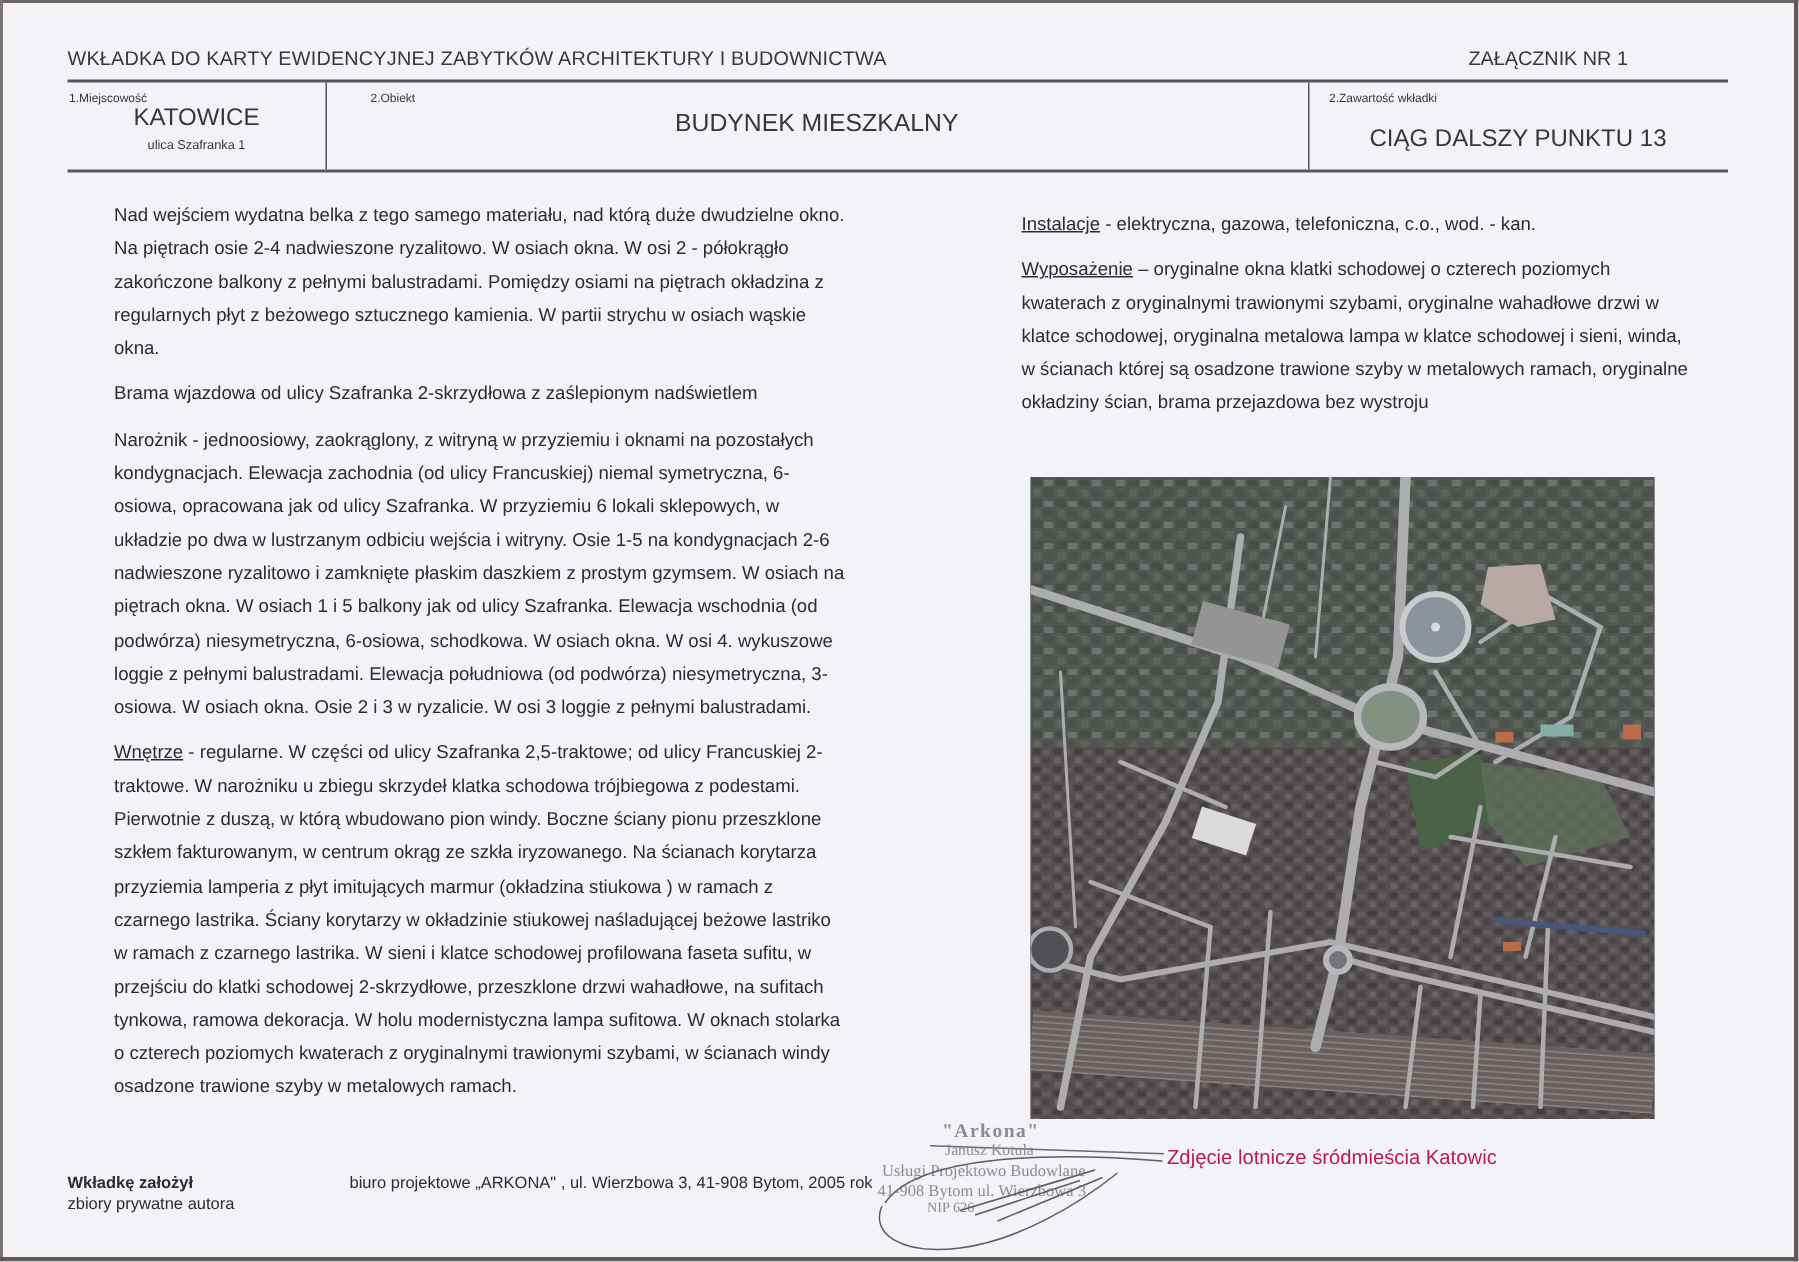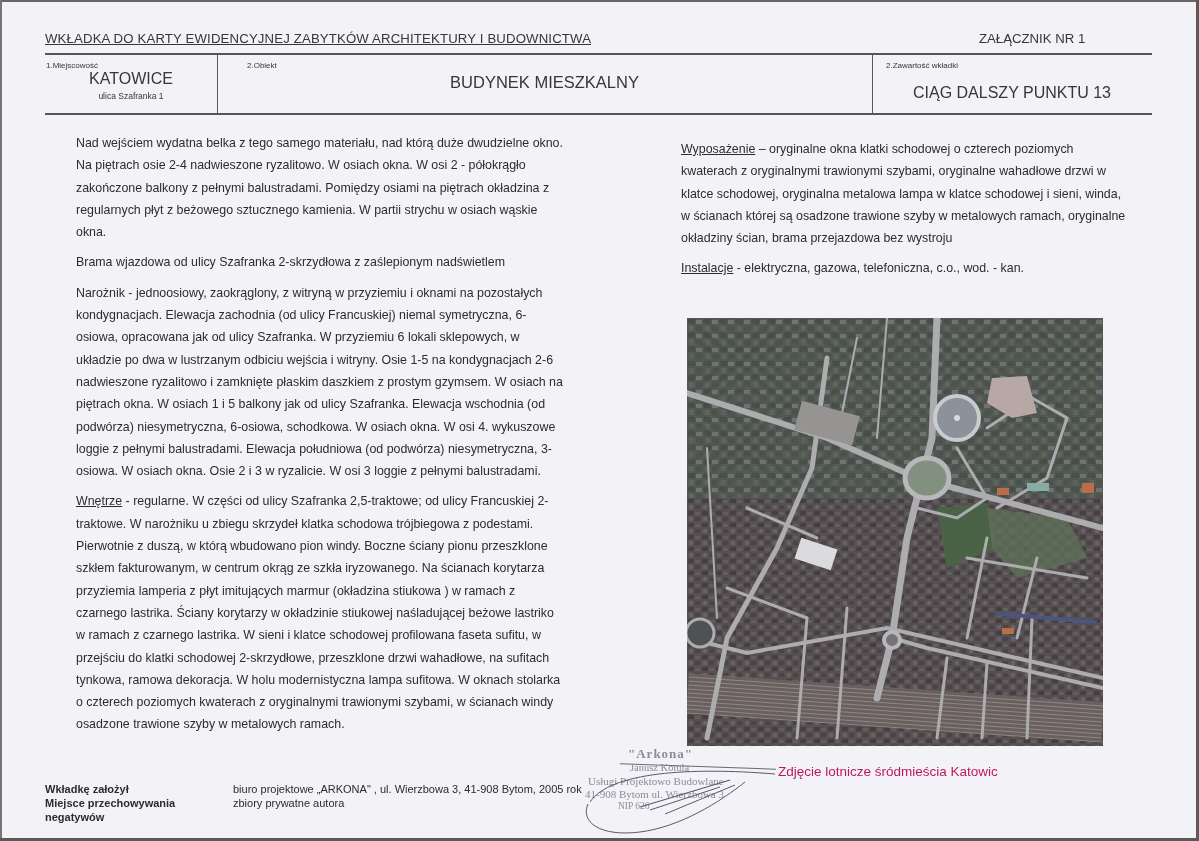--- a/index.html
+++ b/index.html
@@ -6,21 +6,21 @@
   body {
     width:1199px; height:841px; position:relative; overflow:hidden;
     background:#f3f2f7;
     font-family:"Liberation Sans", sans-serif; color:#2e2b2c;
   }
   .scan-edge-top { position:absolute; left:0; top:0; width:1199px; height:2px; background:#6b6665; }
   .scan-edge-bottom { position:absolute; left:0; bottom:0; width:1199px; height:3px; background:#5e5857; }
   .scan-edge-left { position:absolute; left:0; top:0; width:2px; height:841px; background:#7a7473; }
   .scan-edge-right { position:absolute; right:0; top:0; width:3px; height:841px; background:#5e5857; }
 
-  .doc-title { position:absolute; left:45px; top:31px; font-size:13.2px; letter-spacing:0.15px; color:#3a3536;text-decoration:underline; }
+  .doc-title { position:absolute; left:45px; top:31px; font-size:13.2px; letter-spacing:0.15px; color:#3a3536; }
   .attachment { position:absolute; left:979px; top:31px; font-size:13.2px; color:#3a3536; }
 
   .header-table { position:absolute; left:45px; top:53px; width:1107px; height:62px;
     border-top:2px solid #5a5556; border-bottom:2px solid #5a5556; box-sizing:border-box; }
   .cell { position:absolute; top:0; height:58px; }
   .cell-1 { left:0; width:172px; border-right:1.5px solid #5a5556; }
   .cell-2 { left:172px; width:655px; border-right:1.5px solid #5a5556; }
   .cell-3 { left:827px; width:280px; }
   .cell-label { position:absolute; top:6px; font-size:8px; color:#3a3536; }
   .cell-1 .cell-label { left:1px; }
@@ -85,22 +85,22 @@
 </div>
 
 <div class="left-col">
   <p> Nad wejściem wydatna belka z tego samego materiału, nad którą duże dwudzielne okno. Na piętrach osie 2-4 nadwieszone ryzalitowo. W osiach okna. W osi 2 - półokrągło zakończone balkony z pełnymi balustradami. Pomiędzy osiami na piętrach okładzina z regularnych płyt z beżowego sztucznego kamienia. W partii strychu w osiach wąskie okna.</p>
   <p>Brama wjazdowa od ulicy Szafranka 2-skrzydłowa z zaślepionym nadświetlem</p>
   <p>Narożnik - jednoosiowy, zaokrąglony, z witryną w przyziemiu i oknami na pozostałych kondygnacjach. Elewacja zachodnia (od ulicy Francuskiej) niemal symetryczna, 6-osiowa, opracowana jak od ulicy Szafranka. W przyziemiu 6 lokali sklepowych, w układzie po dwa w lustrzanym odbiciu wejścia i witryny. Osie 1-5 na kondygnacjach 2-6 nadwieszone ryzalitowo i zamknięte płaskim daszkiem z prostym gzymsem. W osiach na piętrach okna. W osiach 1 i 5 balkony jak od ulicy Szafranka. Elewacja wschodnia (od podwórza) niesymetryczna, 6-osiowa, schodkowa. W osiach okna. W osi 4. wykuszowe loggie z pełnymi balustradami. Elewacja południowa (od podwórza) niesymetryczna, 3-osiowa. W osiach okna. Osie 2 i 3 w ryzalicie. W osi 3 loggie z pełnymi balustradami.</p>
   <p><span class="u">Wnętrze</span><span> - regularne. W części od ulicy Szafranka 2,5-traktowe; od ulicy Francuskiej 2-traktowe. W narożniku u zbiegu skrzydeł klatka schodowa trójbiegowa z podestami. Pierwotnie z duszą, w którą wbudowano pion windy. Boczne ściany pionu przeszklone szkłem fakturowanym, w centrum okrąg ze szkła iryzowanego. Na ścianach korytarza przyziemia lamperia z płyt imitujących marmur (okładzina stiukowa ) w ramach z czarnego lastrika. Ściany korytarzy w okładzinie stiukowej naśladującej beżowe lastriko w ramach z czarnego lastrika. W sieni i klatce schodowej profilowana faseta sufitu, w przejściu do klatki schodowej 2-skrzydłowe, przeszklone drzwi wahadłowe, na sufitach tynkowa, ramowa dekoracja. W holu modernistyczna lampa sufitowa. W oknach stolarka o czterech poziomych kwaterach z oryginalnymi trawionymi szybami, w ścianach windy osadzone trawione szyby w metalowych ramach.</span></p>
 </div>
 
 <div class="right-col">
+  <p><span class="u">Instalacje</span><span> - elektryczna, gazowa, telefoniczna, c.o., wod. - kan.</span></p>
   <p><span class="u">Wyposażenie</span><span> – oryginalne okna klatki schodowej o czterech poziomych kwaterach z oryginalnymi trawionymi szybami, oryginalne wahadłowe drzwi w klatce schodowej, oryginalna metalowa lampa w klatce schodowej i sieni, winda,  w ścianach której są osadzone trawione szyby w metalowych ramach, oryginalne okładziny ścian, brama przejazdowa bez wystroju</span></p>
-  <p><span class="u">Instalacje</span><span> - elektryczna, gazowa, telefoniczna, c.o., wod. - kan.</span></p>
 </div>
 
 <div class="aerial">
   <svg width="416" height="428" viewBox="0 0 416 428">
     <defs>
       <pattern id="blocks" width="14" height="12" patternUnits="userSpaceOnUse">
         <rect width="14" height="12" fill="#4c4648"></rect>
         <rect x="1" y="1" width="6" height="4" fill="#3b3436"></rect>
         <rect x="8" y="2" width="5" height="3" fill="#5a5355"></rect>
         <rect x="2" y="7" width="4" height="4" fill="#615a5c"></rect>
@@ -193,16 +193,15 @@
   <path d="M70 58 L140 35" stroke="#5a5a6a" stroke-width="1" fill="none"></path>
   <path d="M85 62 L155 33" stroke="#5a5a6a" stroke-width="1" fill="none"></path>
 </svg>
 
 <div class="footer">
   <div class="row">
     <span class="lbl">Wkładkę założył</span>
     <span class="val">biuro projektowe  „ARKONA" , ul. Wierzbowa 3, 41-908 Bytom, 2005 rok</span>
   </div>
   <div class="row">
-    <span class="lbl">Miejsce przechowywania negatywów</span>
     <span class="val">zbiory prywatne autora</span>
   </div>
 </div>
 
 </body></html>

